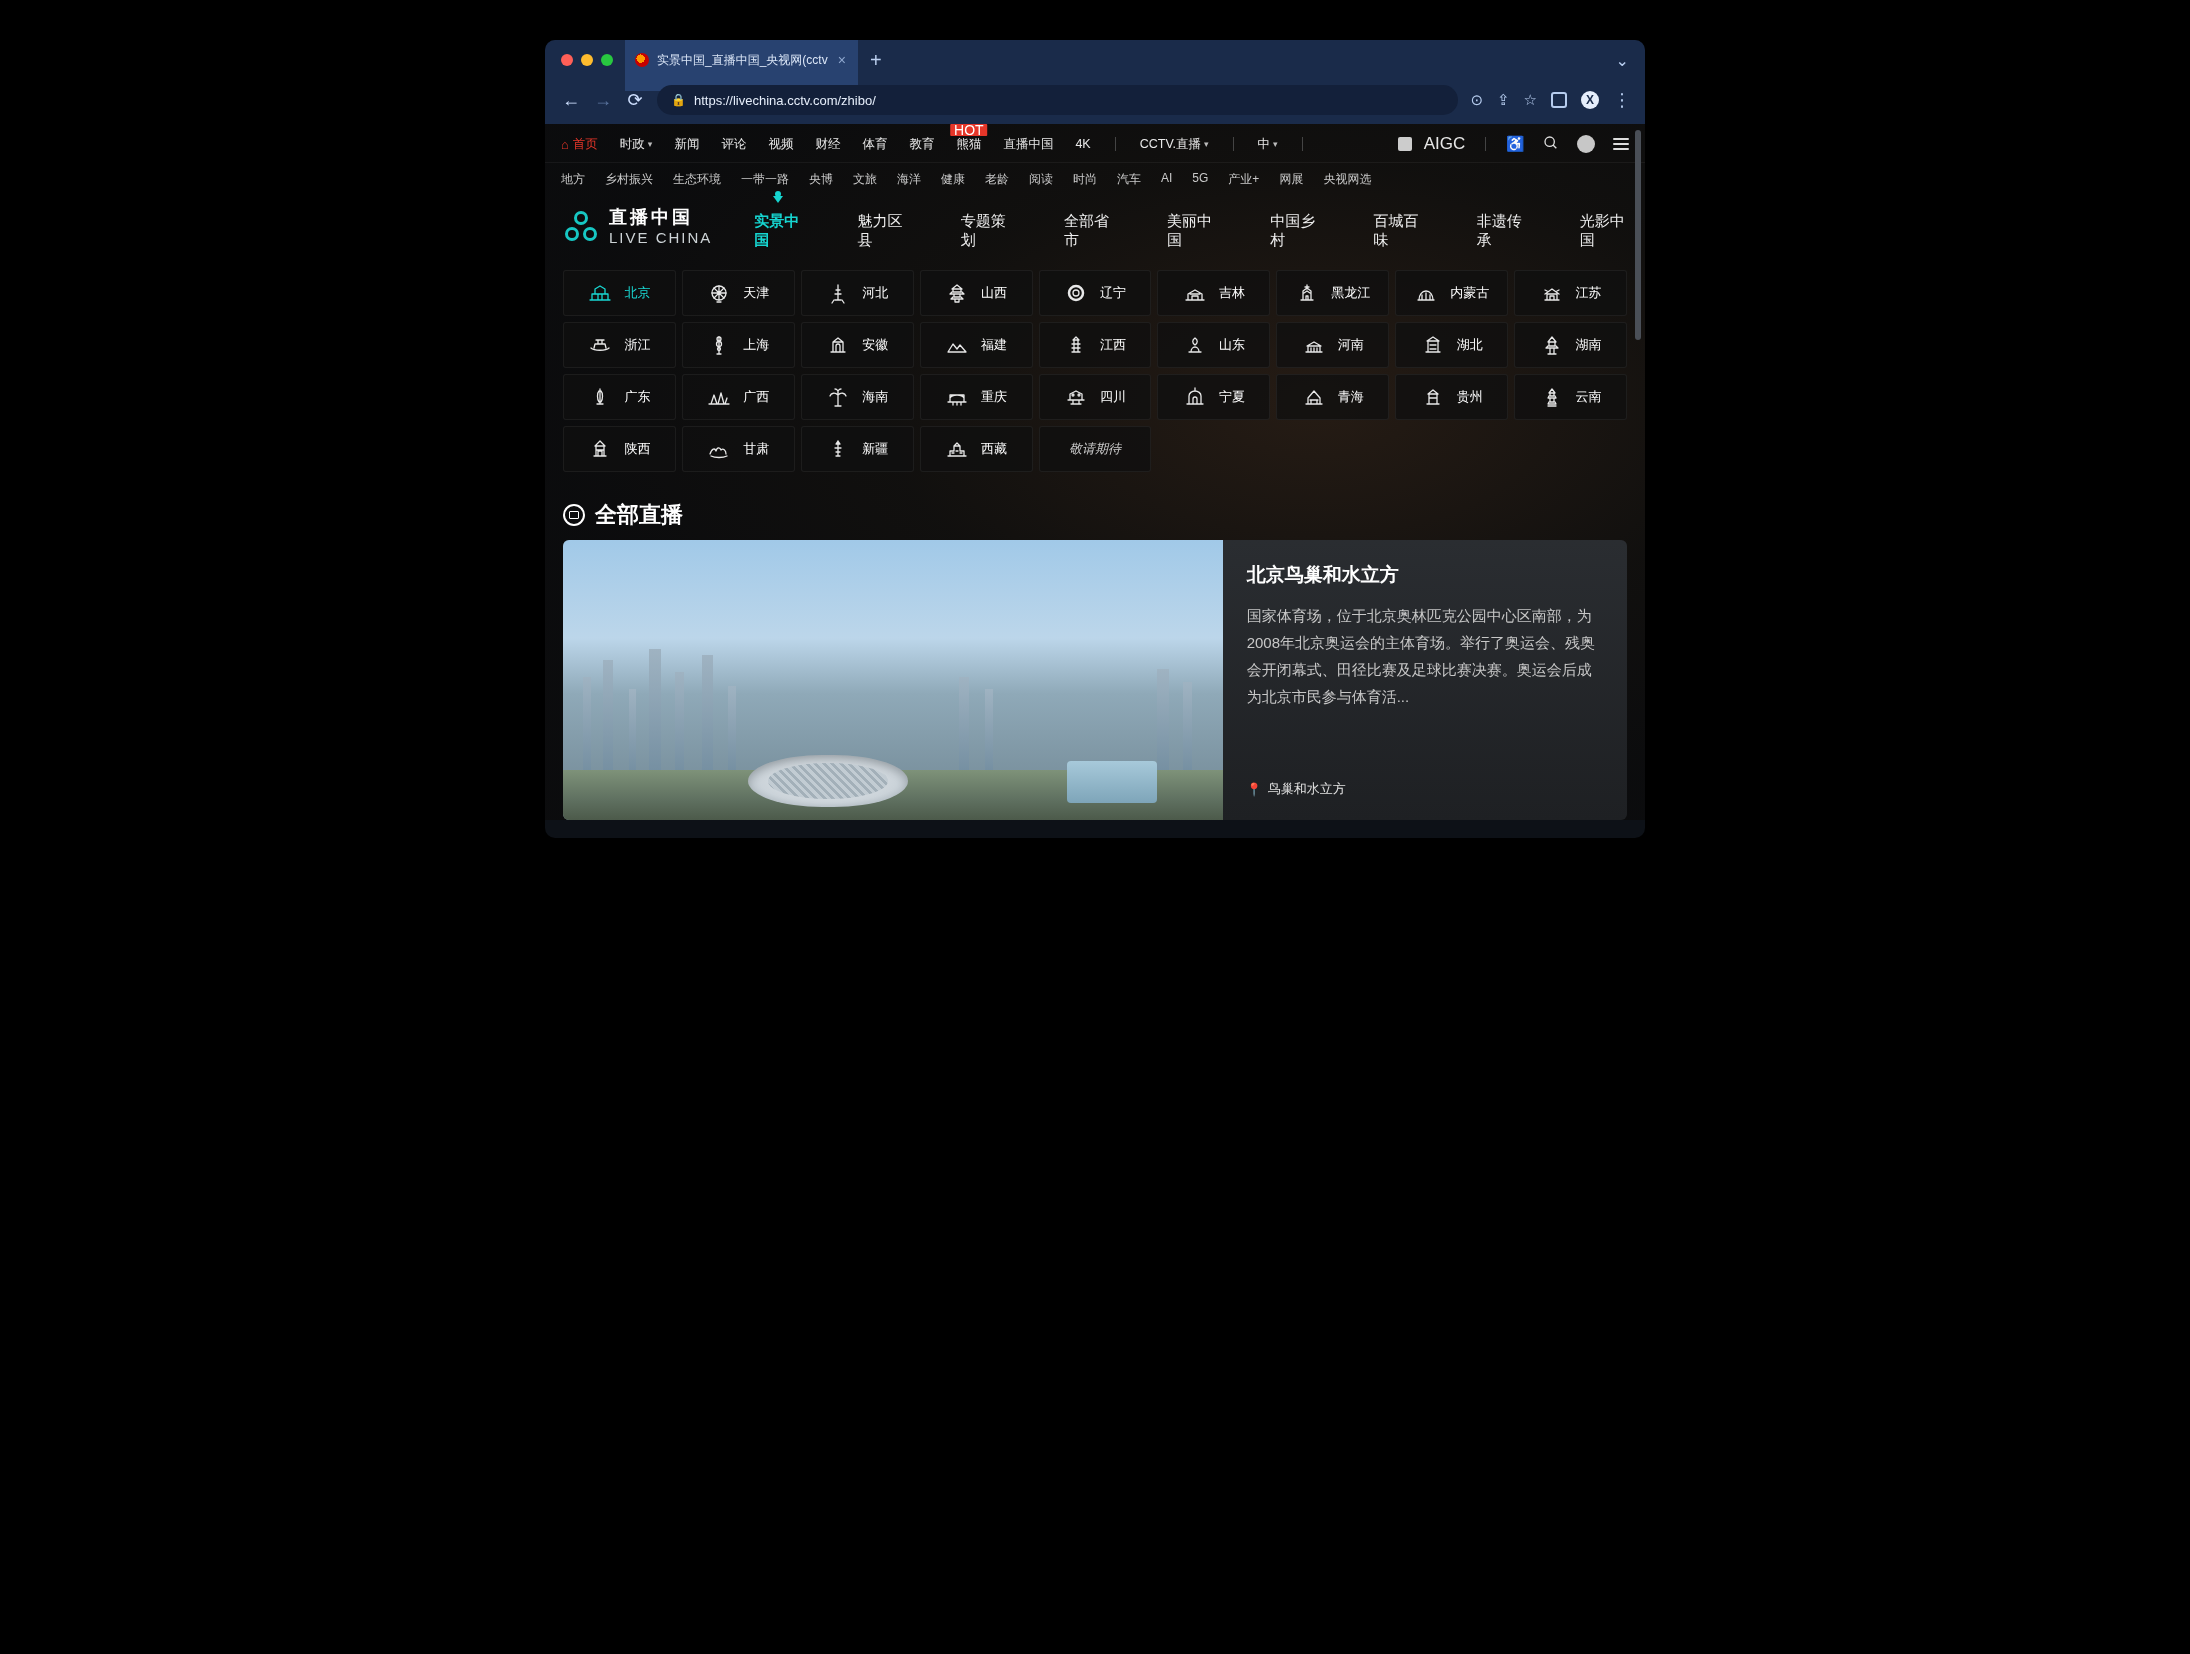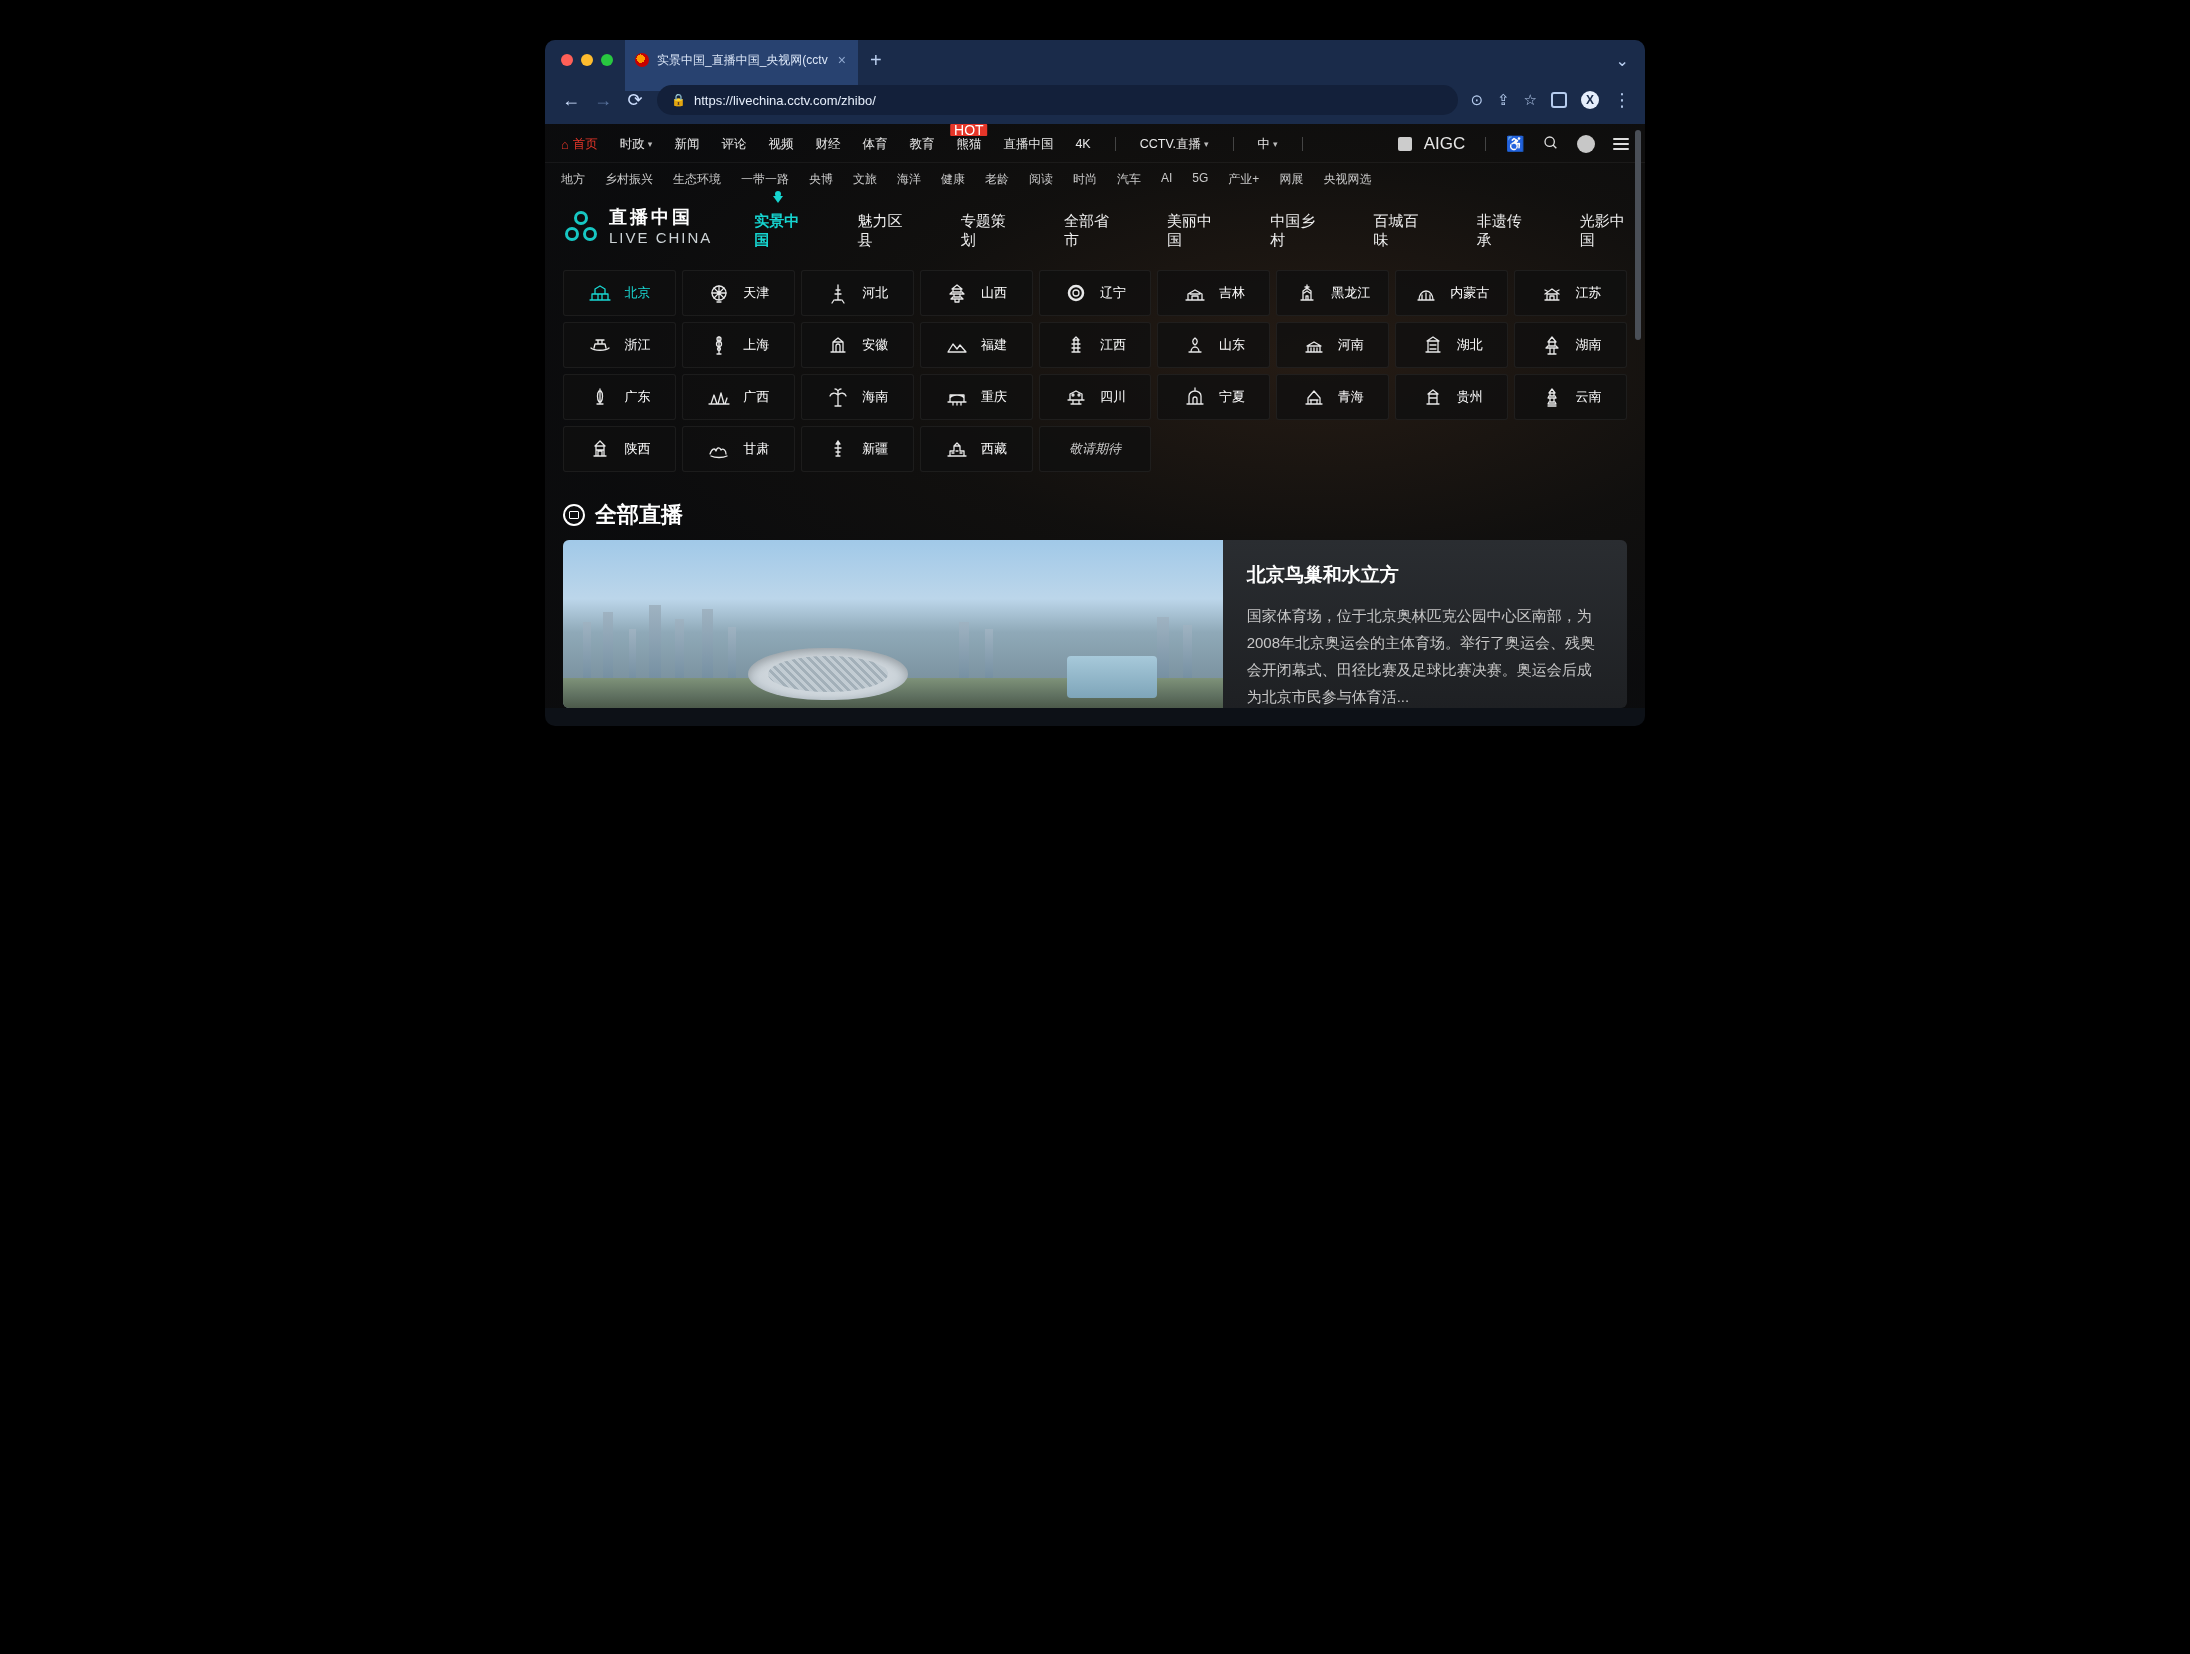--- a/index.html
+++ b/index.html
@@ -131,21 +131,21 @@
 .section-title .camico {
   width:22px;height:22px;border:2px solid #fff;border-radius:50%;
   display:flex;align-items:center;justify-content:center;
 }
 .section-title .camico::before {
   content:""; width:8px;height:6px;border:1.5px solid #fff;border-radius:1px;
 }
 .feature {
   display:flex; margin:0 18px 18px; border-radius:6px; overflow:hidden;
   background:linear-gradient(180deg,#2a2d31 0%, #1e2023 100%);
-  height:168px;
+  height:280px;
   justify-content:flex-end;
 }
 .feature-img {
   width:62%; position:relative; overflow:hidden;
   background:linear-gradient(180deg, #a1c9e8 0%, #bcd6ea 35%, #8fa9b8 55%, #6f8591 100%);
 }
 .skyline { position:absolute; left:0; right:0; bottom:0; height:60%; }
 .skyline .bldg { position:absolute; bottom:30%; background:linear-gradient(180deg,#9fb3c2,#7690a2); }
 .skyline .ground { position:absolute; bottom:0; left:0; right:0; height:30%;
   background:linear-gradient(180deg,#7e9279 0%, #5f7060 60%, #4c5a4a 100%); }

